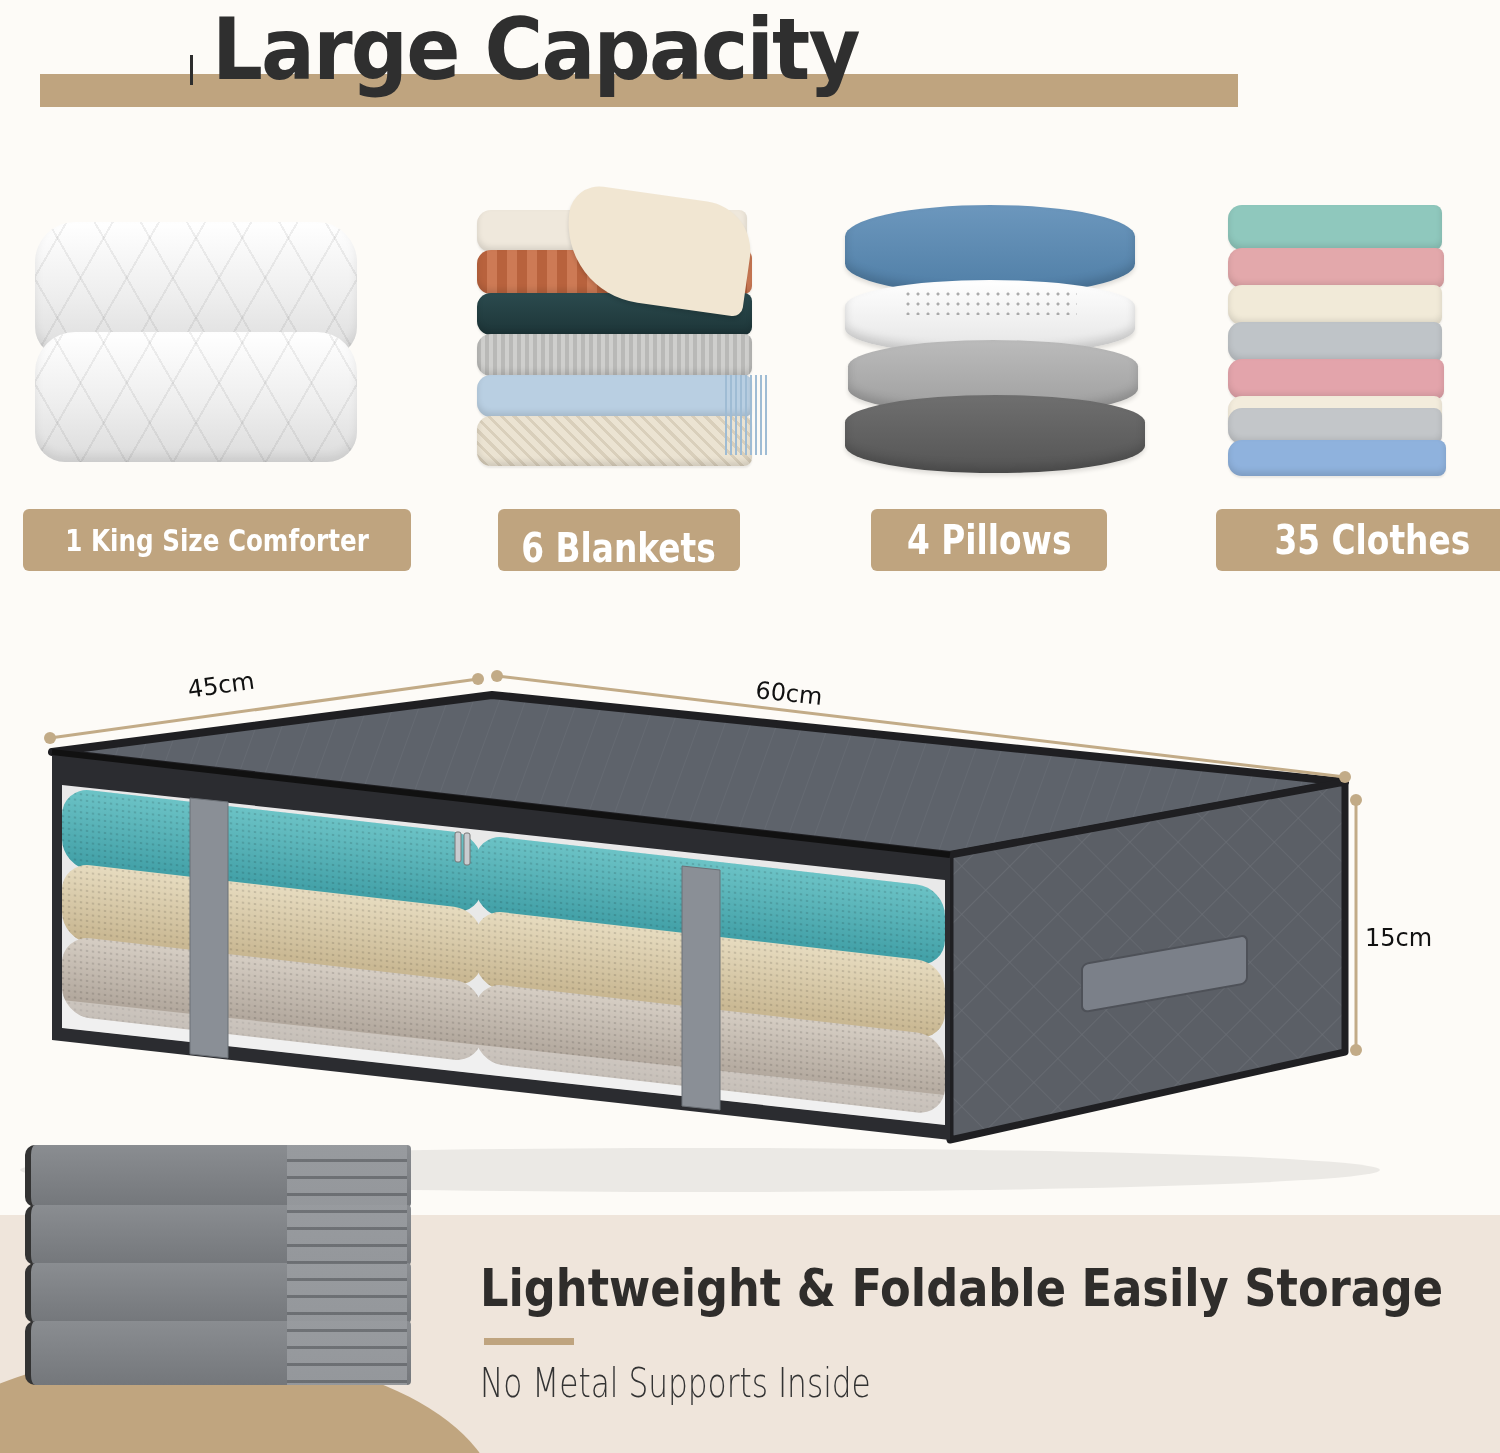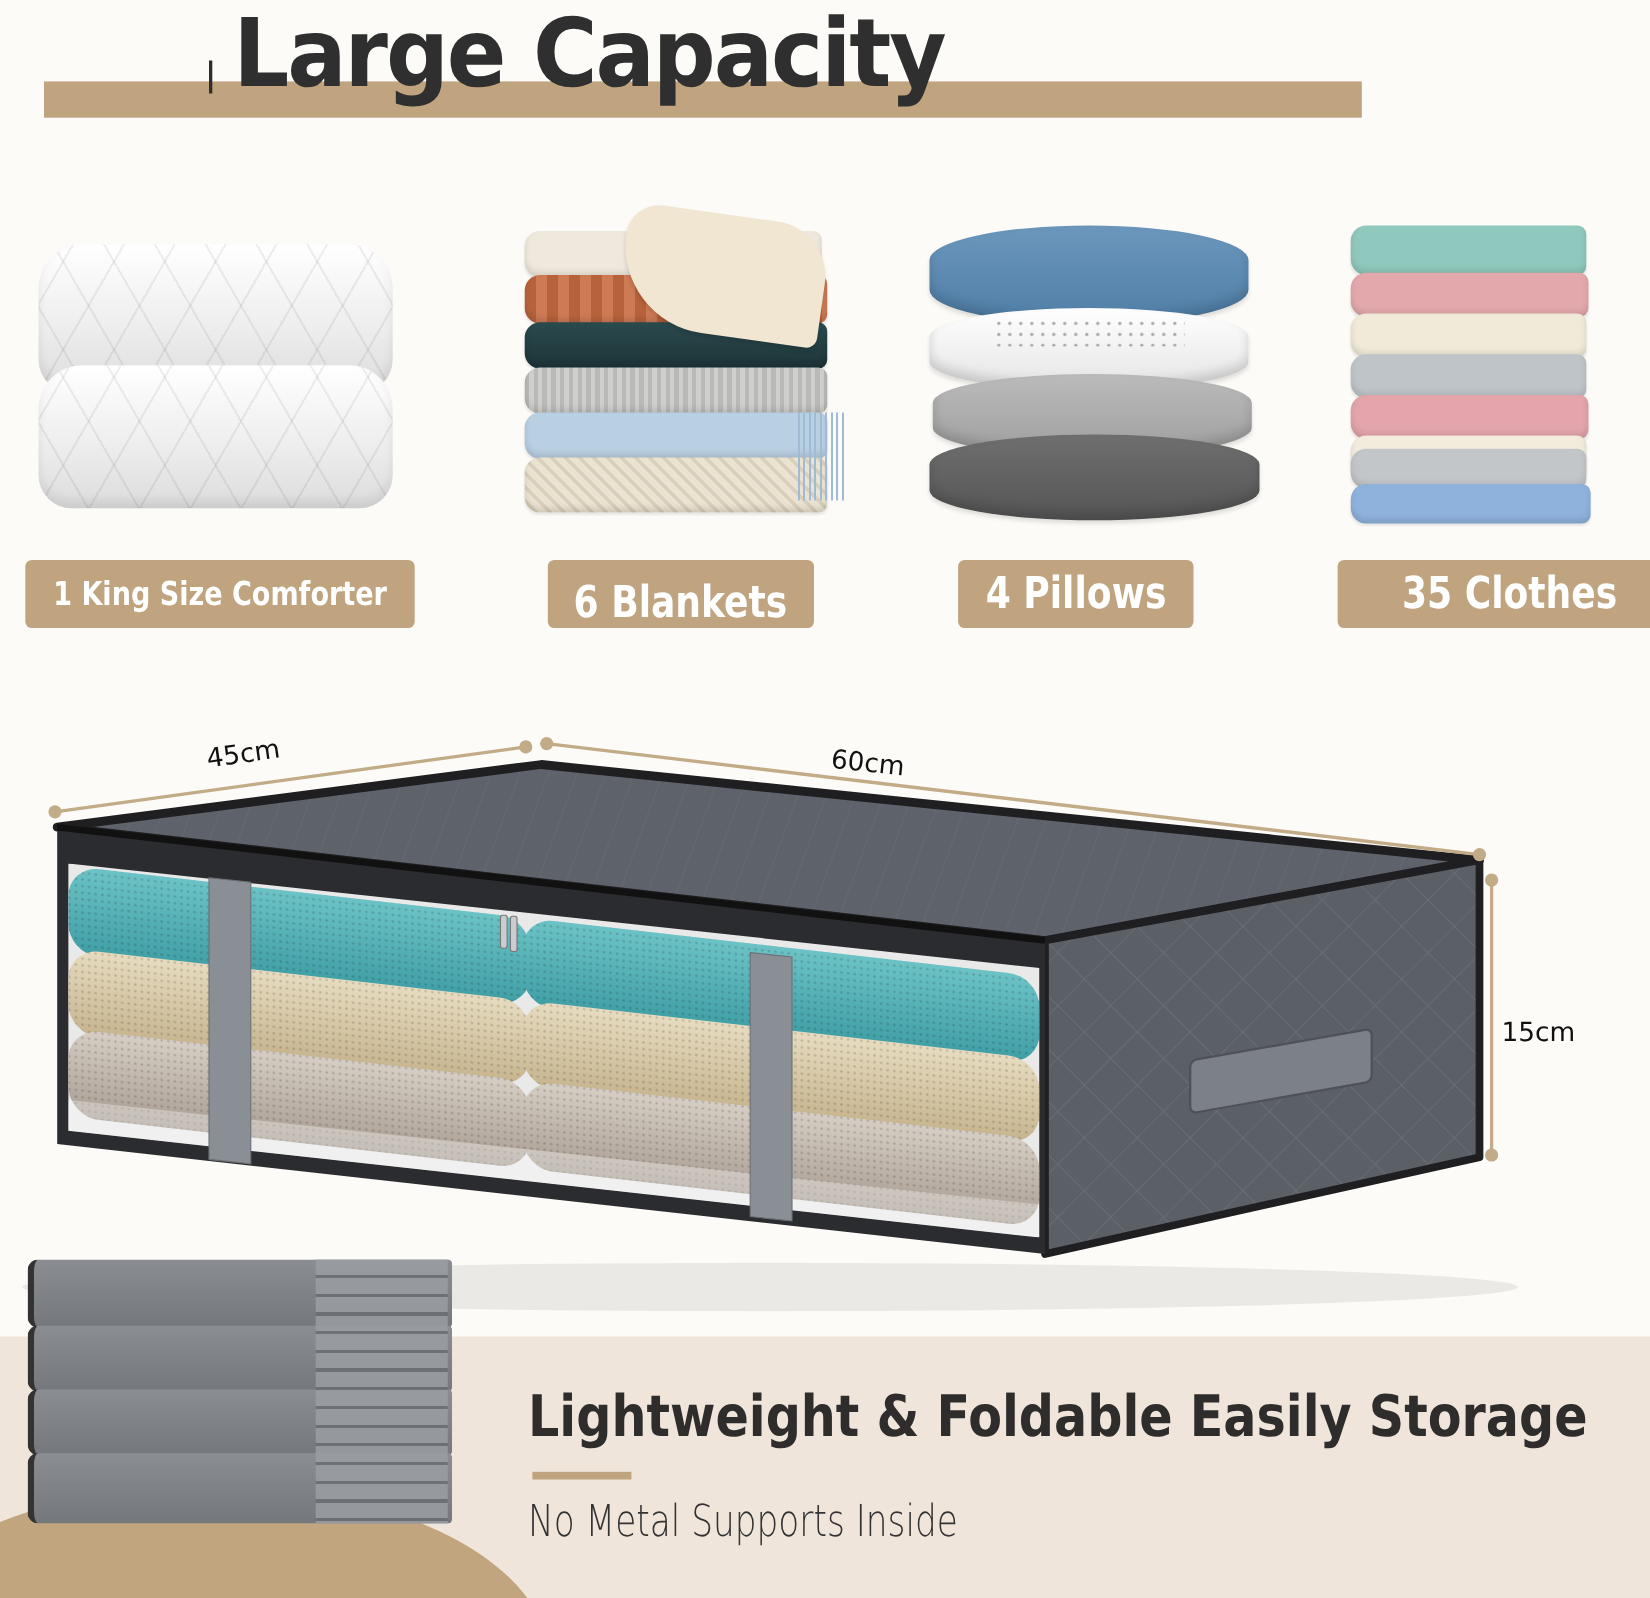--- a/index.html
+++ b/index.html
@@ -70,27 +70,27 @@
   <div class="layer" style="left:0;top:5px;width:214px;height:45px;background:#8fc8bd;"></div>
   <div class="layer" style="left:0;top:48px;width:216px;height:40px;background:#e3a8ab;"></div>
   <div class="layer" style="left:0;top:85px;width:214px;height:40px;background:#f1ead8;"></div>
   <div class="layer" style="left:0;top:122px;width:214px;height:40px;background:#bfc4c8;"></div>
   <div class="layer" style="left:0;top:159px;width:216px;height:40px;background:#e3a4ab;"></div>
   <div class="layer" style="left:0;top:196px;width:214px;height:40px;background:#f3ecdc;"></div>
   <div class="layer" style="left:0;top:208px;width:214px;height:36px;background:#c3c6c9;"></div>
   <div class="layer" style="left:0;top:240px;width:218px;height:36px;background:#8fb2dd;"></div>
 </div>
 
-<div class="abs badge" style="left:23px;width:354px;font-size:30px;">
+<div class="abs badge" style="left:23px;width:388px;font-size:30px;">
   <span>1 King Size Comforter</span>
 </div>
 <div class="abs badge" style="left:498px;width:242px;font-size:40px;align-items:flex-end;">
   <span>6 Blankets</span>
 </div>
-<div class="abs badge" style="left:871px;width:214px;font-size:40px;">
+<div class="abs badge" style="left:871px;width:236px;font-size:40px;">
   <span>4 Pillows</span>
 </div>
 <div class="abs badge" style="left:1216px;width:312px;font-size:40px;">
   <span>35 Clothes</span>
 </div>
 
 <svg class="abs" style="left:0;top:640px;" width="1500" height="560" viewBox="0 640 1500 560">
   <defs>
     <pattern id="diamond" width="34" height="34" patternUnits="userSpaceOnUse" patternTransform="rotate(45)">
       <rect width="34" height="34" fill="#5b5f66"></rect>

